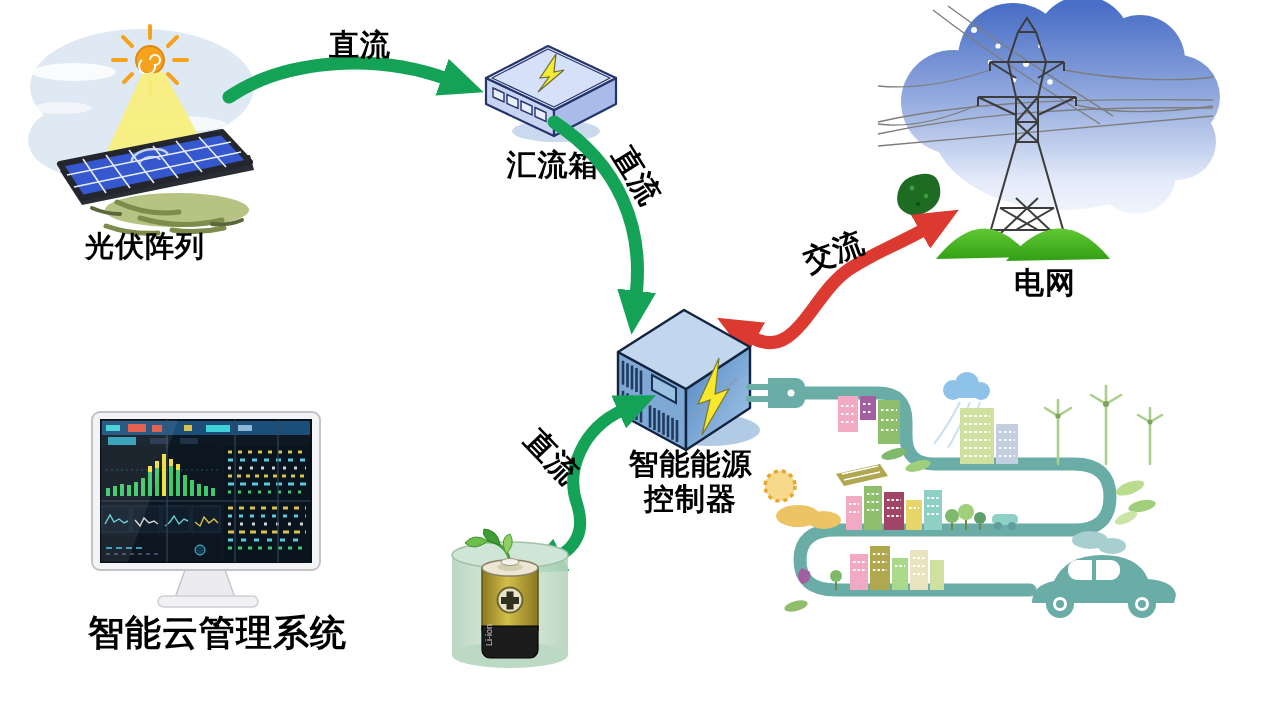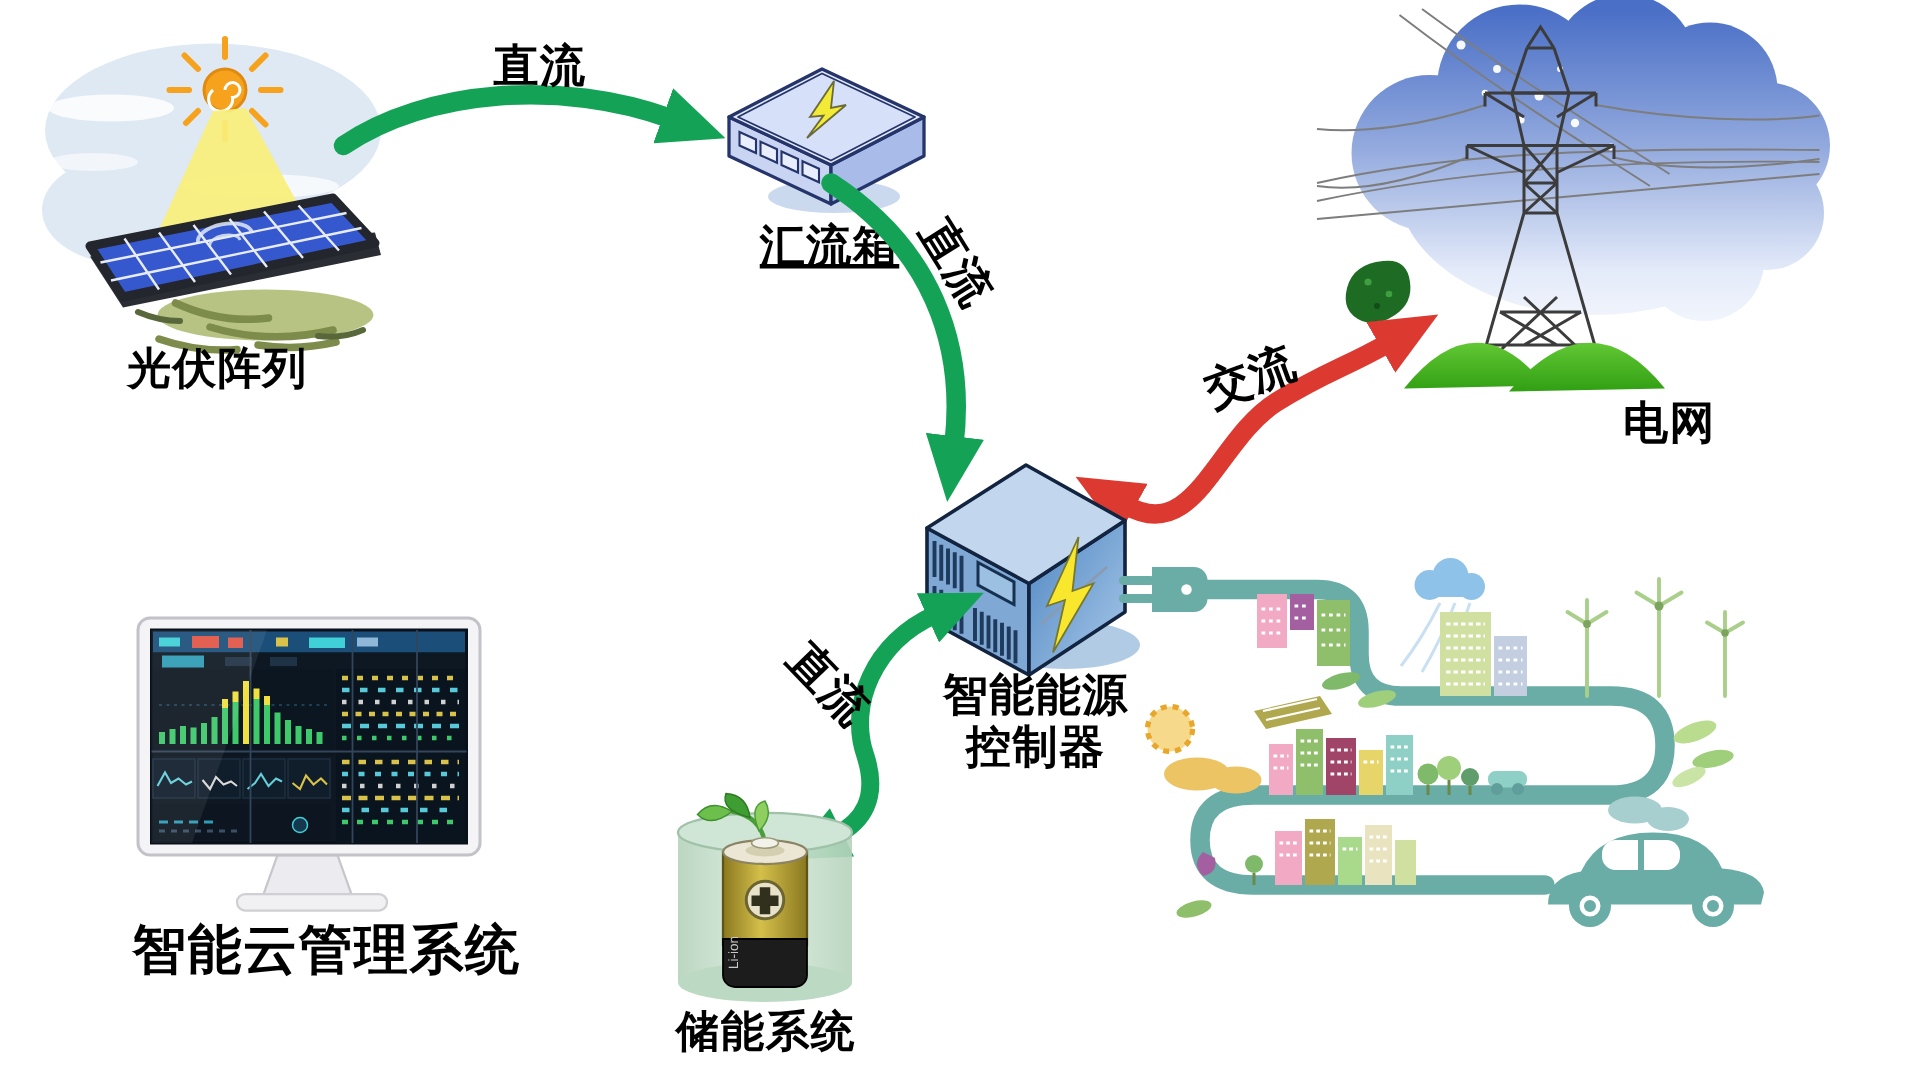--- a/index.html
+++ b/index.html
@@ -76,21 +76,21 @@
       <polygon points="24,46 80,17 142,46 86,75" fill="#d6e0f8" stroke-width="1.2"></polygon>
     </g>
     <polygon points="88,22 72,46 81,45 70,60 96,38 86,40" fill="#f2ea35" stroke="#6a6a3a" stroke-width="1.2"></polygon>
     <g stroke="#25356b" stroke-width="1.4">
       <path d="M25,56 l11,5 v9 l-11,-5 z" fill="#e8eefc"></path>
       <path d="M39,62.5 l11,5 v9 l-11,-5 z" fill="#e8eefc"></path>
       <path d="M53,69 l11,5 v9 l-11,-5 z" fill="#e8eefc"></path>
       <path d="M67,75.5 l11,5 v9 l-11,-5 z" fill="#e8eefc"></path>
     </g>
   </svg>
-  <div class="lbl lbl-flow" style="left:488px;top:148px;width:130px;text-decoration:underline;">汇流箱</div>
+  <div class="lbl lbl-flow" style="left:488px;top:148px;width:130px;">汇流箱</div>
 
   <svg style="left:540px;top:110px;" width="130" height="210" viewBox="0 0 130 210">
     <defs>
       <marker id="ahg2" markerWidth="3.4" markerHeight="3" refX="0.4" refY="1.5" orient="auto" viewBox="0 0 3.4 3">
         <path d="M0,0 L3.4,1.5 L0,3 Z" class="dc-fill"></path>
       </marker>
     </defs>
     <path class="dc-stroke" d="M14,12 C80,55 104,118 96,186" stroke-width="13" stroke-linecap="round" marker-end="url(#ahg2)"></path>
   </svg>
   <div class="lbl lbl-flow rot" style="left:594px;top:159px;width:86px;transform:rotate(58deg);">直流</div>
@@ -151,21 +151,21 @@
       <path d="M128,259 Q182,195 232,257 Z" fill="url(#grassGrad)"></path>
     </g>
     <g>
       <path d="M30,212 q-14,-6 -10,-22 q4,-16 24,-18 q16,-2 18,14 q2,14 -10,22 q-12,8 -22,4 z" fill="#1e6b24"></path>
       <circle cx="34" cy="186" r="2.4" fill="#3f9e40"></circle>
         <circle cx="48" cy="194" r="2.2" fill="#3f9e40"></circle>
       <circle cx="40" cy="202" r="2" fill="#0f4f16"></circle>
       <path d="M38,212 l5,11" stroke="#234d28" stroke-width="3"></path>
     </g>
   </svg>
-  <div class="lbl lbl-flow" style="left:1063px;top:266px;width:100px;">电网</div>
+  <div class="lbl lbl-flow" style="left:995px;top:266px;width:100px;">电网</div>
 
   <svg style="left:725px;top:205px;" width="230" height="155" viewBox="0 0 230 155">
     <defs>
       <marker id="ahr-f" markerWidth="3.4" markerHeight="3" refX="0.4" refY="1.5" orient="auto" viewBox="0 0 3.4 3">
         <path d="M0,0 L3.4,1.5 L0,3 Z" class="ac-fill"></path>
       </marker>
       <marker id="ahr-r" markerWidth="3.4" markerHeight="3" refX="3" refY="1.5" orient="auto" viewBox="0 0 3.4 3">
         <path d="M3.4,0 L0,1.5 L3.4,3 Z" class="ac-fill"></path>
       </marker>
     </defs>
@@ -239,21 +239,20 @@
       <text x="50" y="118" transform="rotate(-90 50 118)" font-size="9" fill="#c9c9c9" font-family="Liberation Sans, sans-serif">Li-ion</text>
     </g>
     <g>
       <path d="M68,34 C66,22 58,15 46,13" stroke="#4a9e3a" stroke-width="3" fill="none" stroke-linecap="round"></path>
       <path d="M46,13 q-14,-9 -23,2 q9,9 23,-2 z" fill="#6cbf4a" stroke="#3f8f30" stroke-width="1"></path>
       <path d="M58,17 q-2,-15 -16,-16 q-4,11 16,16 z" fill="#3f9e33" stroke="#2e7a24" stroke-width="1"></path>
       <path d="M64,26 q10,-10 4,-20 q-11,3 -4,20 z" fill="#8fcf5f" stroke="#4a9e3a" stroke-width="1"></path>
       <ellipse cx="68" cy="34" rx="9" ry="3.5" fill="#f2f2ea" stroke="#9a9a7a" stroke-width="1"></ellipse>
     </g>
   </svg>
-  <div class="lbl lbl-main" style="left:438px;top:673px;width:145px;">储能系统</div>
 
   <svg style="left:88px;top:408px;" width="236" height="200" viewBox="0 0 236 200">
     <g>
       <path d="M97,162 h40 l10,28 h-60 z" fill="#ececf0" stroke="#c6c6cc" stroke-width="1.5"></path>
       <rect x="70" y="188" width="100" height="11" rx="5.5" fill="#f1f1f4" stroke="#cfcfd4" stroke-width="1.5"></rect>
       <rect x="4" y="4" width="228" height="158" rx="8" fill="#f4f4f6" stroke="#c2c2c8" stroke-width="2"></rect>
       <rect x="13" y="12" width="210" height="142" fill="#0e1722" stroke="#08101a" stroke-width="2"></rect>
     </g>
     <g>
       <rect x="14" y="13" width="208" height="14" fill="#1b4f79"></rect>

